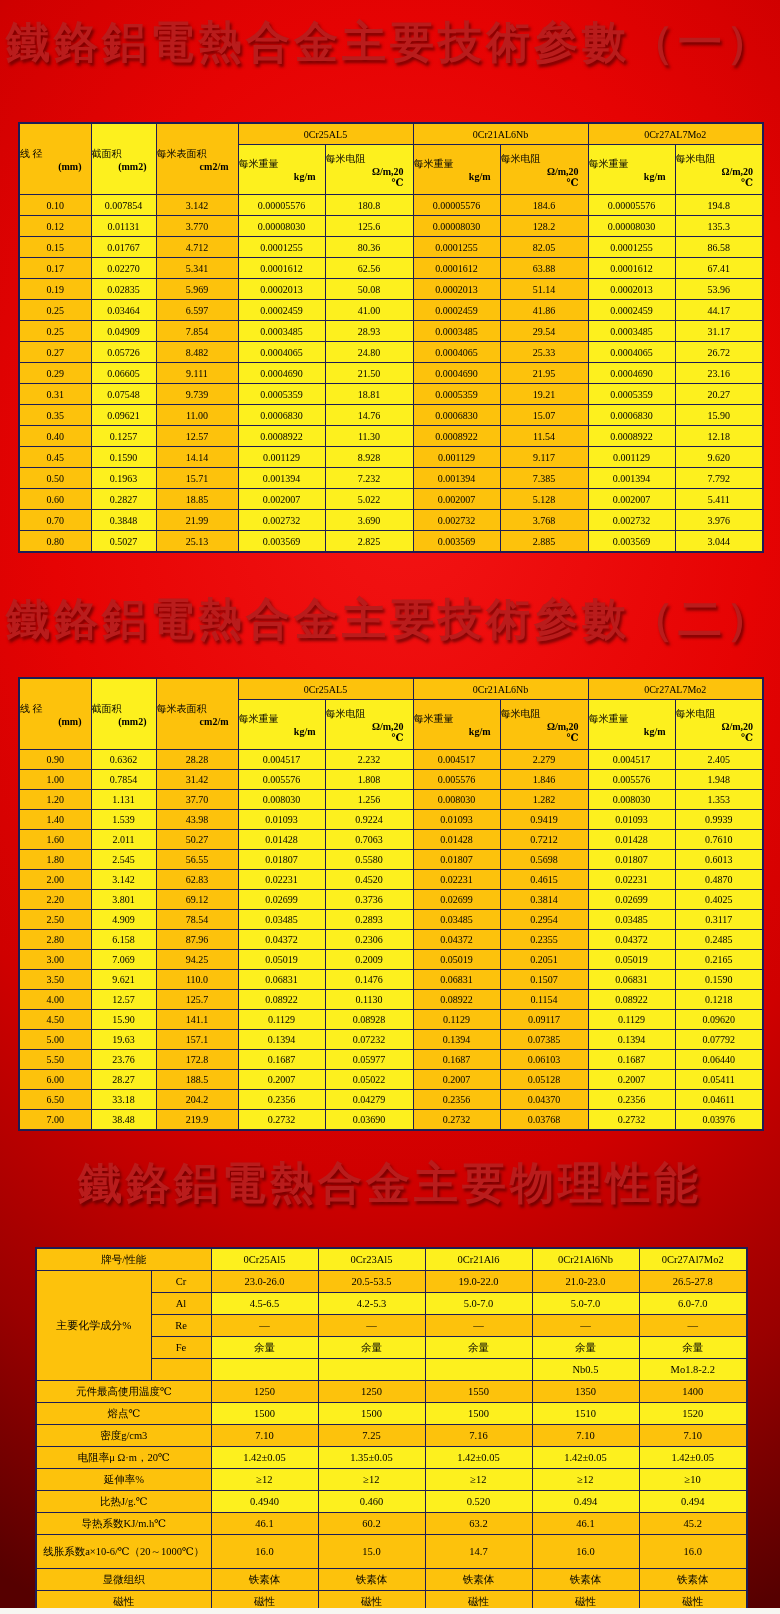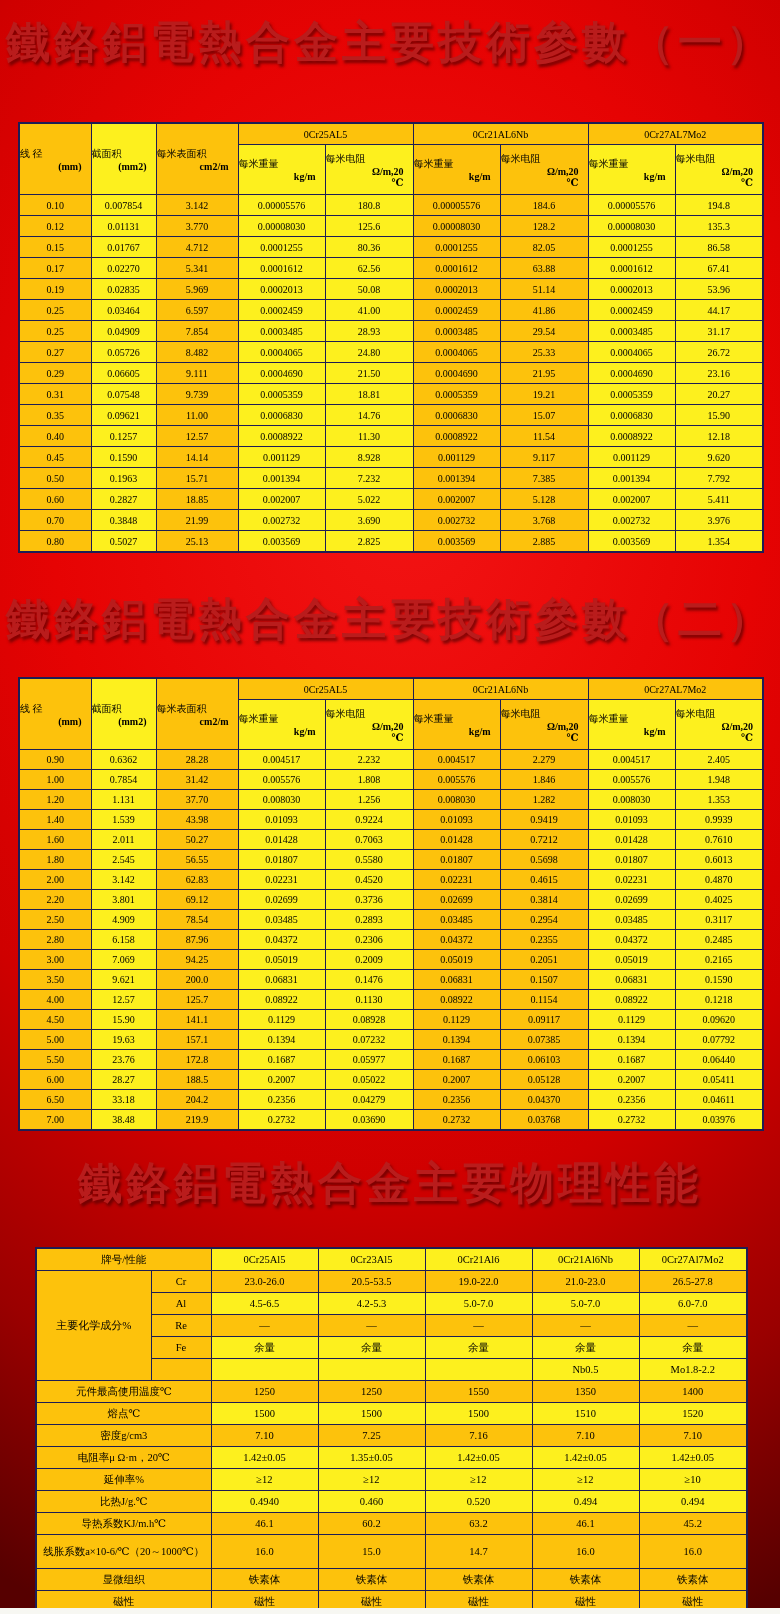--- a/index.html
+++ b/index.html
@@ -288,21 +288,21 @@
       </tr>
       <tr>
         <td class="o">0.80</td>
         <td class="y">0.5027</td>
         <td class="o">25.13</td>
         <td class="y">0.003569</td>
         <td class="y">2.825</td>
         <td class="o">0.003569</td>
         <td class="o">2.885</td>
         <td class="y">0.003569</td>
-        <td class="y">1.354</td>
+        <td class="y">3.044</td>
       </tr>
     </tbody>
   </table>
 
 <h1 class="page-title" id="title2">鐵鉻鋁電熱合金主要技術參數（二）</h1>
 
 <table class="spec" id="spec2">
     <colgroup>
       <col style="width:72px">
       <col style="width:65px">
@@ -480,21 +480,21 @@
         <td class="y">0.05019</td>
         <td class="y">0.2009</td>
         <td class="o">0.05019</td>
         <td class="o">0.2051</td>
         <td class="y">0.05019</td>
         <td class="y">0.2165</td>
       </tr>
       <tr>
         <td class="o">3.50</td>
         <td class="y">9.621</td>
-        <td class="o">200.0</td>
+        <td class="o">110.0</td>
         <td class="y">0.06831</td>
         <td class="y">0.1476</td>
         <td class="o">0.06831</td>
         <td class="o">0.1507</td>
         <td class="y">0.06831</td>
         <td class="y">0.1590</td>
       </tr>
       <tr>
         <td class="o">4.00</td>
         <td class="y">12.57</td>

